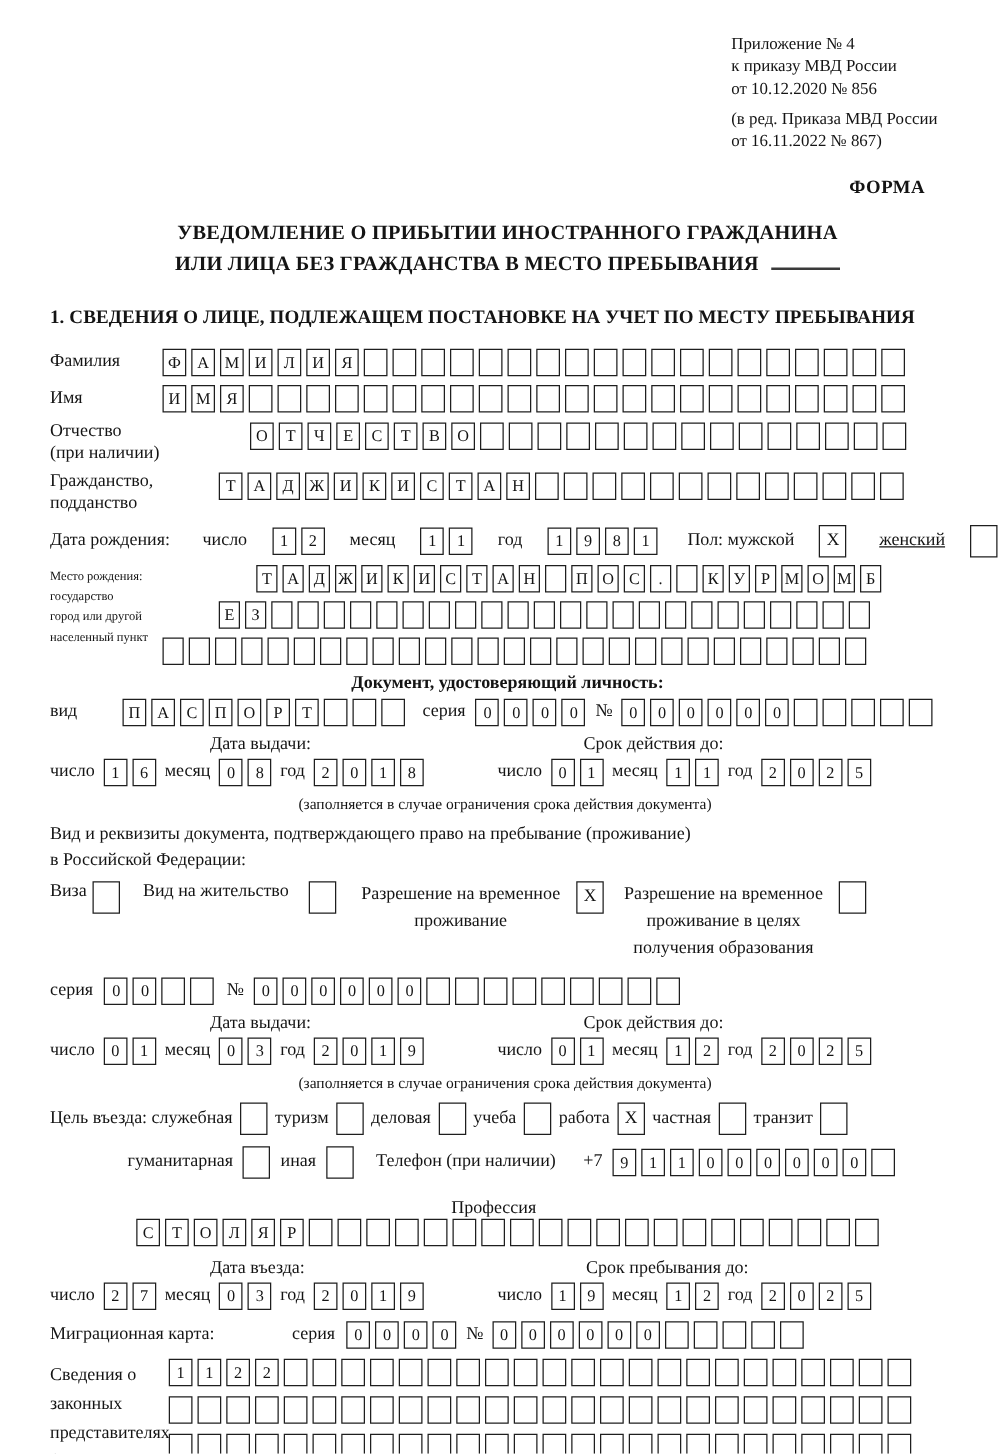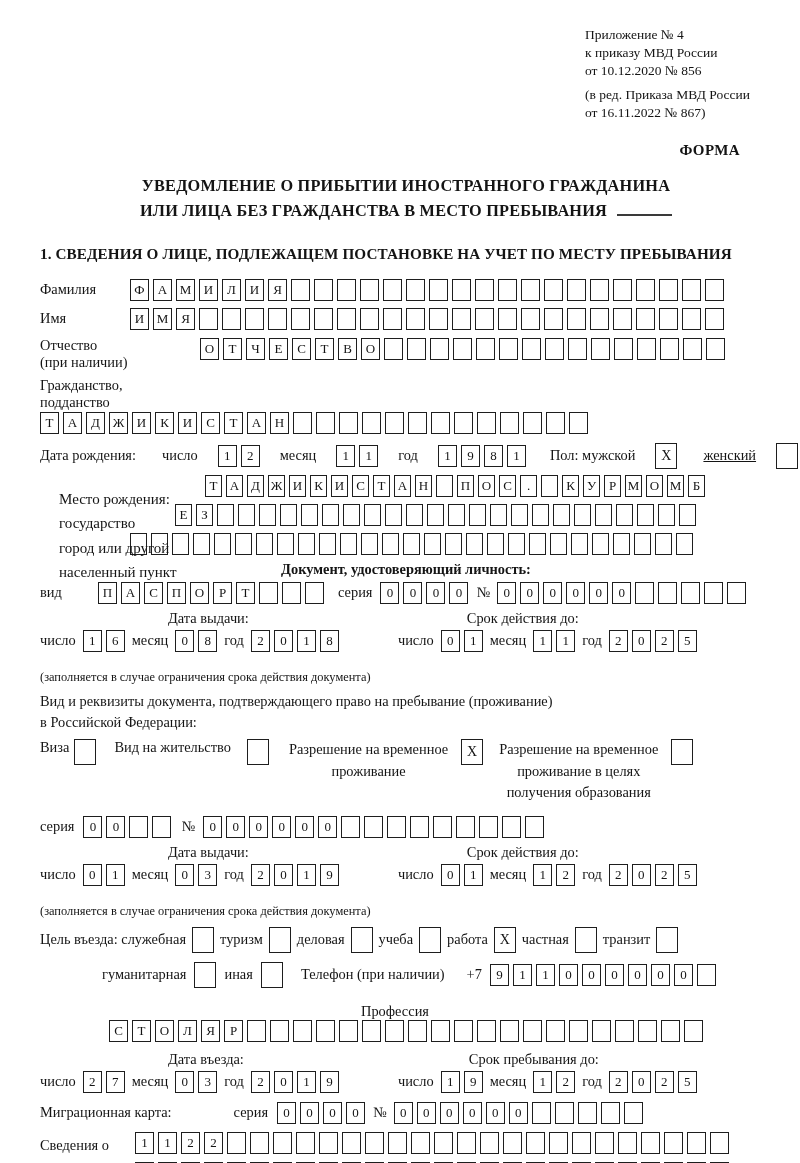--- a/index.html
+++ b/index.html
@@ -18,25 +18,25 @@
   .lbl{font-size:14.4px;flex:none;}
   .cells{display:flex;gap:4px;flex:none;}
   .cell{
     width:17px;height:20px;border:1.6px solid #1e1e1e;flex:none;
     display:inline-flex;align-items:center;justify-content:center;
     font-size:13px;line-height:1;background:#fff;
   }
   .sm .cell{width:15px;}
   .cbx .cell{width:20px;height:24px;font-size:14px;}
   .ml{white-space:pre-line;text-align:center;line-height:1.5;font-family:Liberation Serif, serif;}
-  .note-r{font-size:12.4px;text-align:left;margin-top:18px;padding-right:4px;}
+  .note-r{font-size:12.4px;text-align:center;margin-top:7px;padding-right:4px;}
   .note-c{font-size:12.4px;}
   .dochead{text-align:center;font-weight:bold;font-size:14.4px;margin-top:6px;}
   .pob{position:relative;margin-top:6px;}
-  .pob-lbl{position:absolute;left:0;top:12px;font-size:15px;line-height:1.62;margin-left:19px;}
+  .pob-lbl{position:absolute;left:0;top:2px;font-size:10px;line-height:1.62;}
   .reps{position:relative;margin-top:8px;}
   .reps-lbl{position:absolute;left:0;top:2px;font-size:14.4px;line-height:1.6;}
 </style>
 </head>
 <body>
 
 <div class="page">
 
   <div class="annex">
     <div>Приложение № 4</div>
@@ -146,21 +146,21 @@
         <span class="cell"></span>
         <span class="cell"></span>
         <span class="cell"></span>
         <span class="cell"></span>
         <span class="cell"></span>
         <span class="cell"></span>
         <span class="cell"></span>
       </div>
   </div>
 
-  <div class="row" style="margin-top:6px;align-items:flex-start;flex-direction:column;">
+  <div class="row" style="margin-top:6px;align-items:flex-start;">
     <span class="lbl" style="width:135px;">
       <span>Гражданство,</span><br>
       <span>подданство</span>
     </span>
     <div class="cells" style="margin-top:1px;">
         <span class="cell">Т</span>
         <span class="cell">А</span>
         <span class="cell">Д</span>
         <span class="cell">Ж</span>
         <span class="cell">И</span>

